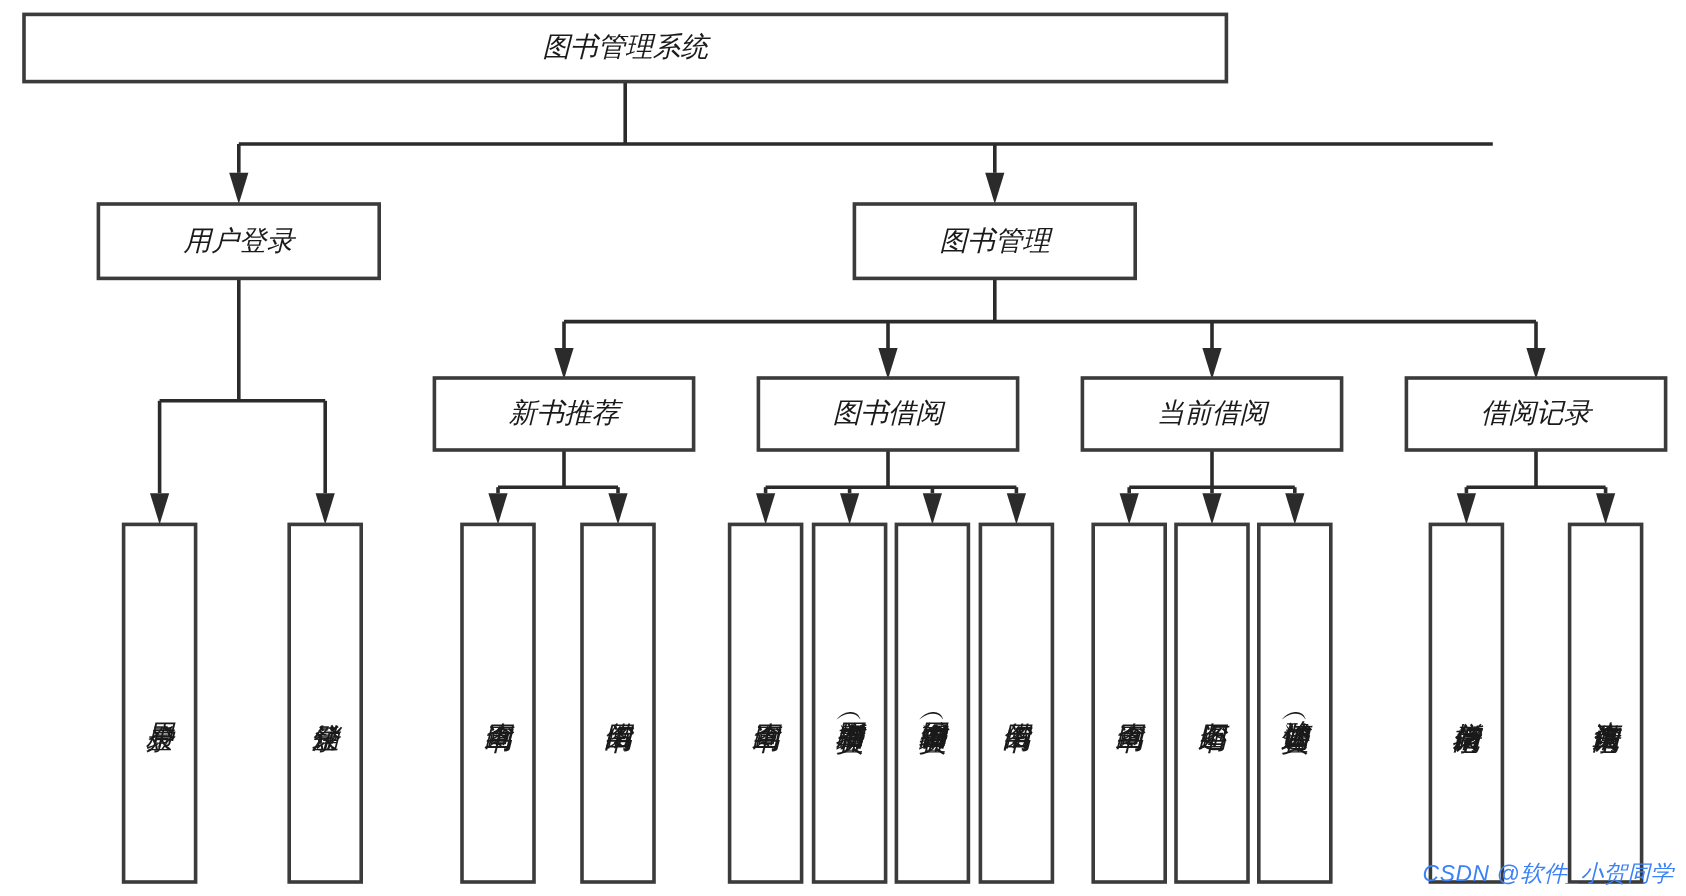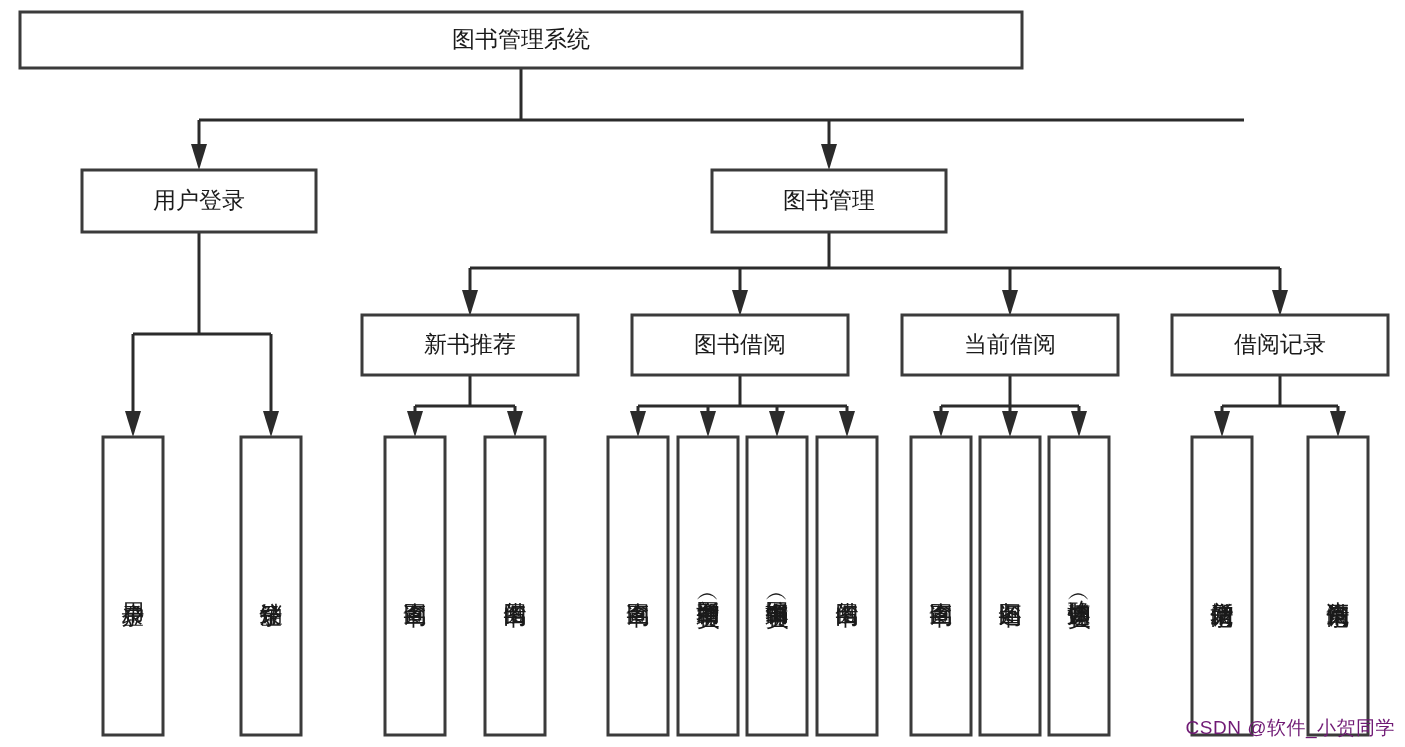--- a/index.html
+++ b/index.html
@@ -9,20 +9,21 @@
   }
   body {
     font-family: "Liberation Sans", "DejaVu Sans", sans-serif;
   }
   #diagram-root {
     position: relative;
     width: 1405px;
     height: 747px;
     background: #ffffff;
     overflow: hidden;
+    font-style: italic;
   }
   svg.tree-canvas {
     position: absolute;
     left: 0;
     top: 0;
     width: 1405px;
     height: 747px;
     display: block;
   }
   .node-box {
@@ -62,21 +63,21 @@
     text-align: center;
     white-space: nowrap;
     pointer-events: none;
   }
   .watermark {
     position: absolute;
     right: 10px;
     bottom: 6px;
     font-family: "Liberation Sans", "DejaVu Sans", sans-serif;
     font-size: 19px;
-    color: #701a75;
+    color: #3b82f6;
     white-space: nowrap;
     letter-spacing: 0.5px;
   }
 </style>
 </head>
 <body>
 
 <div id="diagram-root">
 
   <svg class="tree-canvas" viewBox="0 0 1405 747">

